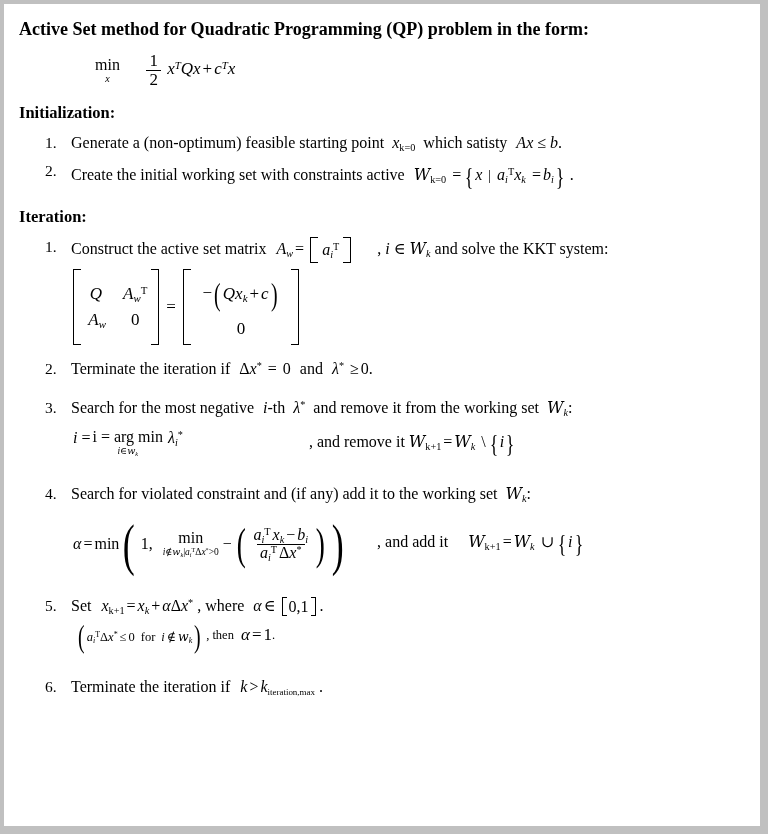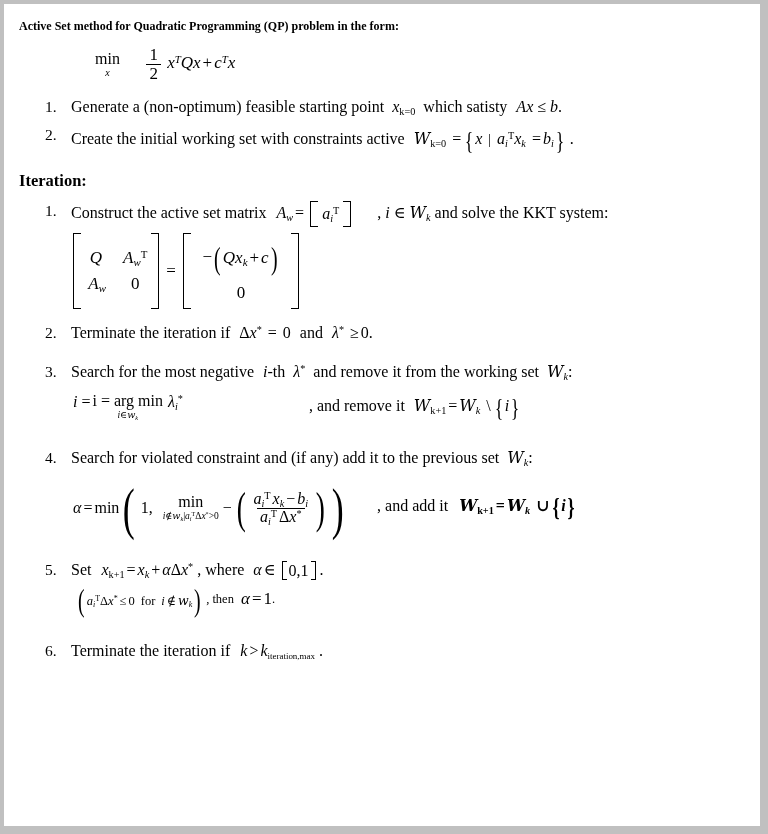--- a/index.html
+++ b/index.html
@@ -4,21 +4,21 @@
 <title>Active Set method for QP</title>
 <style>
   html,body{margin:0;padding:0;background:#c0c0c0;}
   body{width:768px;height:834px;overflow:hidden;
        font-family:"Liberation Serif","DejaVu Serif",serif;}
 
   #page{position:absolute;left:4px;top:4px;width:756px;height:822px;
         background:#ffffff;border:1px solid #ffffff;box-sizing:border-box;
         overflow:hidden;}
   #inner{padding:10px 12px 0 12px;}
-  .title{font-weight:bold;font-size:12px;margin:4px 0 0 2px;}
+  .title{font-weight:bold;font-size:18px;margin:4px 0 0 2px;}
   .sec{font-weight:bold;font-size:16.5px;margin:0 0 0 2px;}
 
   
   .item{display:flex;align-items:flex-start;margin-left:28px;}
   .num{width:26px;flex:0 0 26px;font-size:15.5px;text-align:left;
        padding-top:1px;}
   .txt{flex:1 1 auto;font-size:16px;line-height:1.28;}
 
   
   .m{font-family:"Liberation Serif","DejaVu Serif",serif;font-style:italic;
@@ -92,20 +92,21 @@
       <span class="spacer" style="width:16px;"></span>
       <span class="frac fbig">
         <span class="n1 up">1</span>
         <span class="d1 up">2</span>
       </span>
       <span>x</span><sup>T</sup><span>Q</span><span>x</span><span class="op">+</span><span>c</span><sup>T</sup><span>x</span>
     </div>
 
   </div>
 
+  <div class="sec" style="margin-top:14px;">Initialization:</div>
 
   <div class="item" style="margin-top:10px;">
     <div class="num">1.</div>
     <div class="txt">
       <span>Generate a (non-optimum) feasible starting point</span>
       <span class="m" style="margin:0 4px;">x<sub class="n">k=0</sub></span>
       <span>which satisty</span>
       <span class="m" style="margin-left:5px;">Ax ≤ b</span><span>.</span>
     </div>
   </div>
@@ -216,31 +217,31 @@
       <span style="margin-right:2px;">i</span>
       <span class="op">=</span>
       <span class="under">
         <span class="top">i = arg min</span>
         <span class="bot m">i<span class="up">∈</span><span class="cal">w</span><sub>k</sub></span>
       </span>
       <span style="margin-left:5px;">λ<sub>i</sub><sup class="n">*</sup></span>
     </div>
     <div style="margin-left:126px;font-size:16px;padding-top:2px;">
       <span>, and remove it</span>
-      <span class="m" style="margin-left:5px;">
+      <span class="m" style="">
         <span class="cal">W</span><sub class="n">k+1</sub><span class="op">=</span><span class="cal">W</span><sub>k</sub>
         <span class="op">\</span><span class="brace">{</span>i<span class="brace">}</span>
       </span>
     </div>
   </div>
 
   <div class="item" style="margin-top:26px;">
     <div class="num">4.</div>
     <div class="txt">
-      <span>Search for violated constraint and (if any) add it to the previous set</span>
+      <span>Search for violated constraint and (if any) add it to the working set</span>
       <span class="m" style="margin-left:4px;"><span class="cal">W</span><sub>k</sub></span><span>:</span>
     </div>
   </div>
 
   <div class="eqline" style="margin:6px 0 0 56px;align-items:center;">
     <div class="m" style="font-size:16px;display:flex;align-items:center;">
       <span>α</span>
       <span class="op">=</span>
       <span class="up">min</span>
 
@@ -266,21 +267,21 @@
             </span>
             <span class="pr">)</span>
           </span>
         </span>
         <span class="pr">)</span>
       </span>
     </div>
 
     <div style="margin-left:30px;font-size:16px;">
       <span>, and add it</span>
-      <span class="m" style="margin-left:7px;font-weight:bold;">
+      <span class="m" style="margin-left:16px;">
         <span class="cal">W</span><sub class="n">k+1</sub><span class="op">=</span><span class="cal">W</span><sub>k</sub>
         <span class="op">∪</span><span class="brace">{</span>i<span class="brace">}</span>
       </span>
     </div>
   </div>
 
   <div class="item" style="margin-top:18px;">
     <div class="num">5.</div>
     <div class="txt">
       <span>Set</span>

